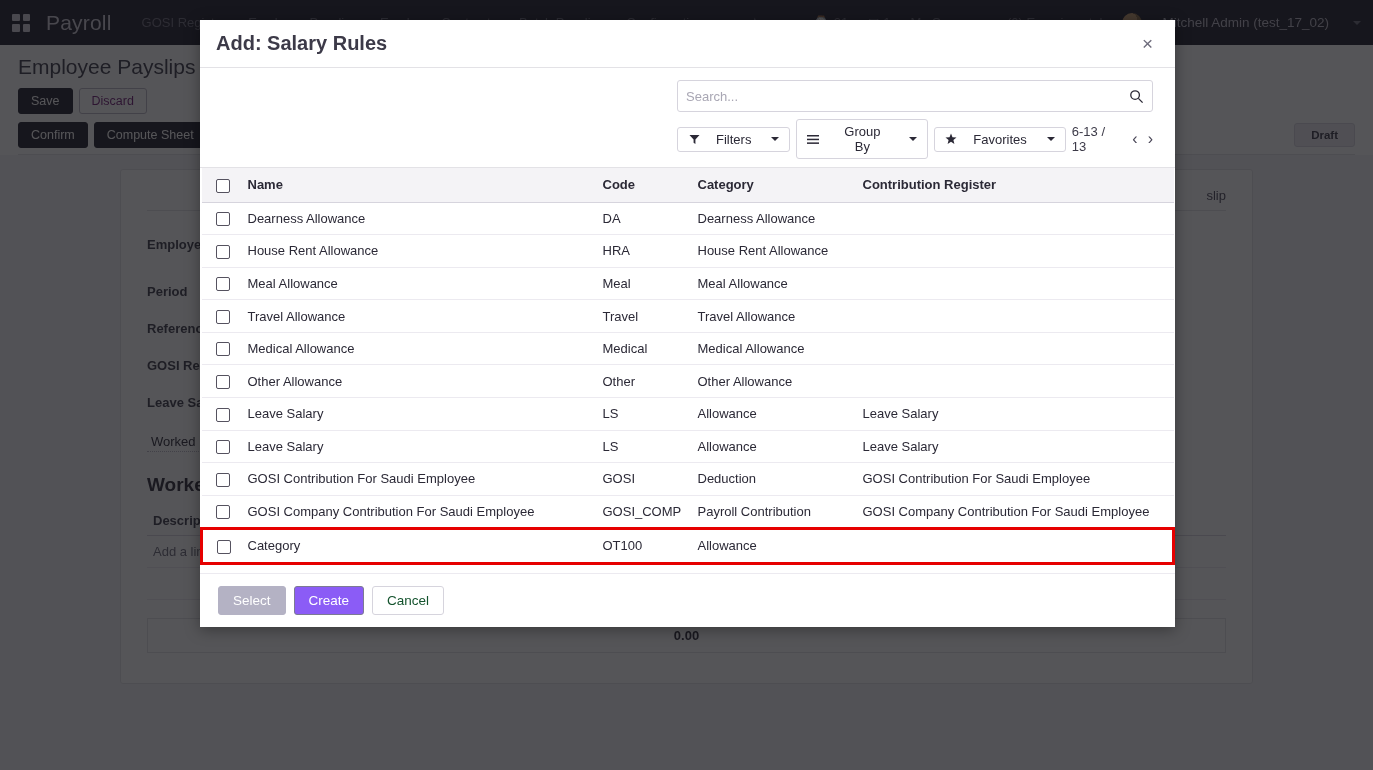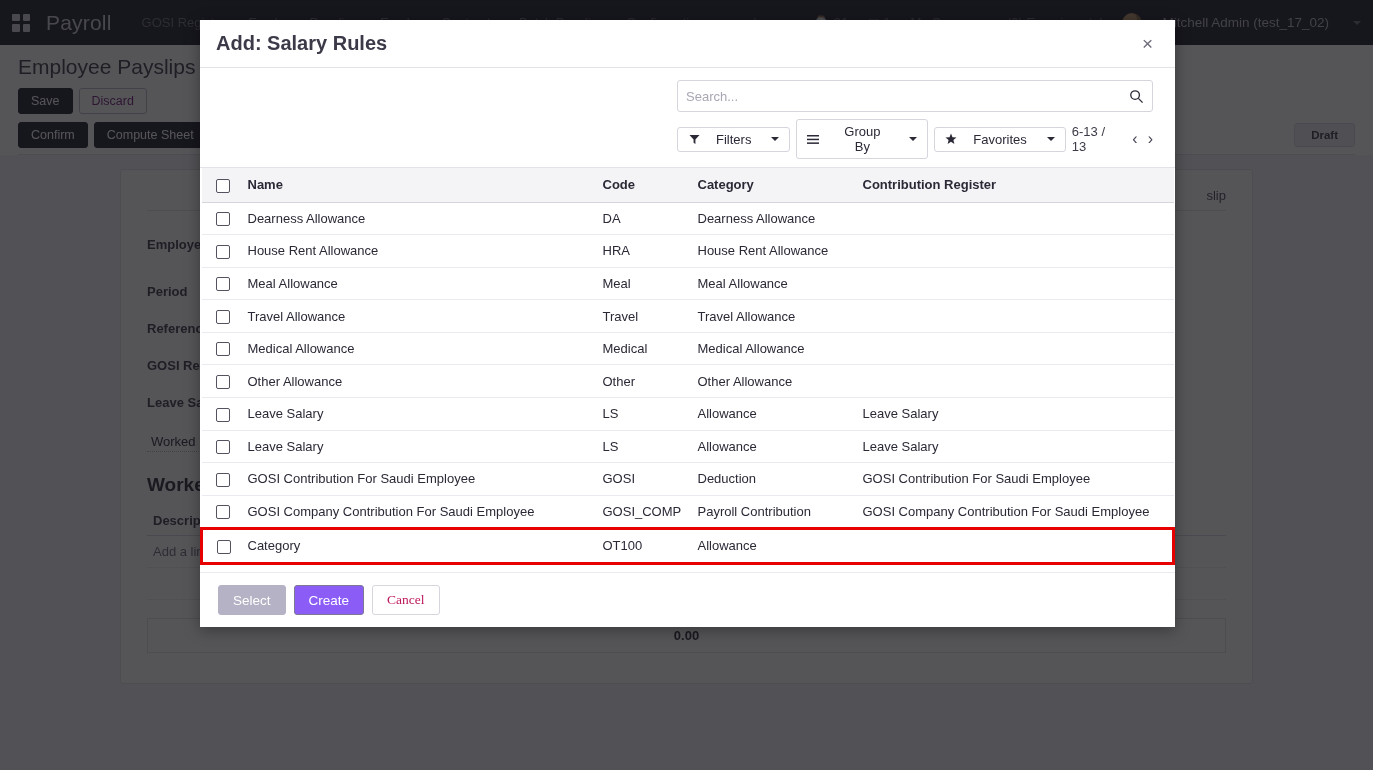--- a/index.html
+++ b/index.html
@@ -110,21 +110,21 @@
   .col-cb { width: 38px; padding-left: 14px !important; }
   .col-name { width: 355px; }
   .col-code { width: 95px; margin-left: 32px; }
   .col-cat  { width: 165px; }
 
   .modal-footer { padding: 12px 18px; display: flex; gap: 8px; border-top: 1px solid #eceaf0; background:#fff;}
   .mbtn { font-size: 13.5px; padding: 6px 14px; border-radius: 3px; cursor: pointer;
     font-family: "Liberation Sans", sans-serif; border: 1px solid transparent; }
   .mbtn-select { background: #b4b2c4; color: #ffffff; border-color: #b4b2c4; }
   .mbtn-create { background: #8b5cf6; color: #ffffff; border-color: #7c7a93; }
-  .mbtn-cancel { background: #ffffff; color: #be185d; border-color: #d6d4dd; font-family: Liberation Serif, serif; }
+  .mbtn-cancel { background: #ffffff; color: #14532d; border-color: #d6d4dd; }
   .ficon { width: 12px; height: 12px; display:inline-block; }
 </style>
 </head>
 <body>
 
 <div id="root">
 
   <div class="bg-layer">
 
     <div class="navbar">

